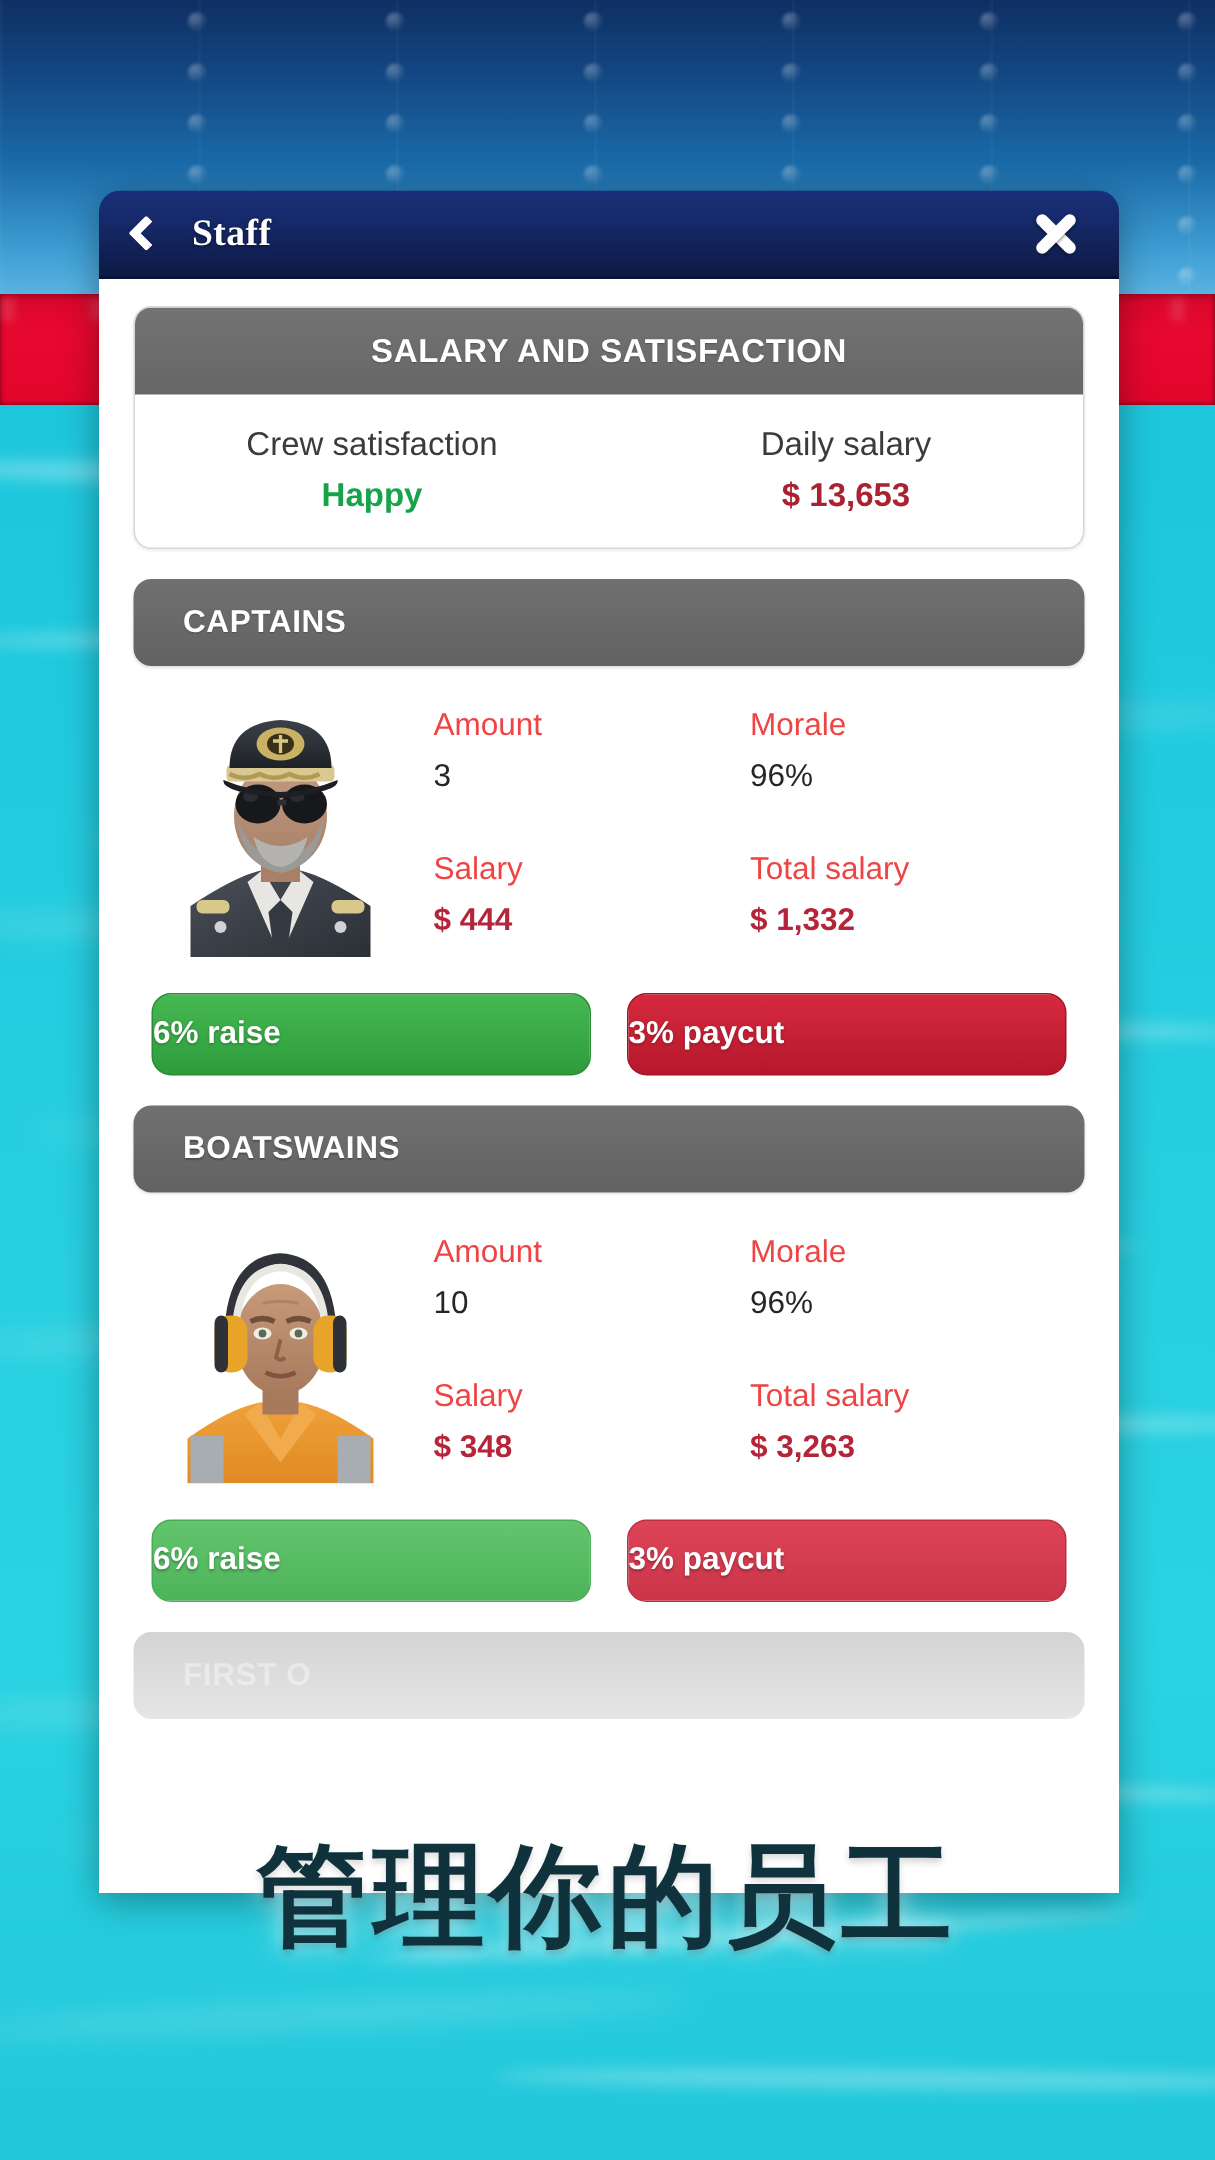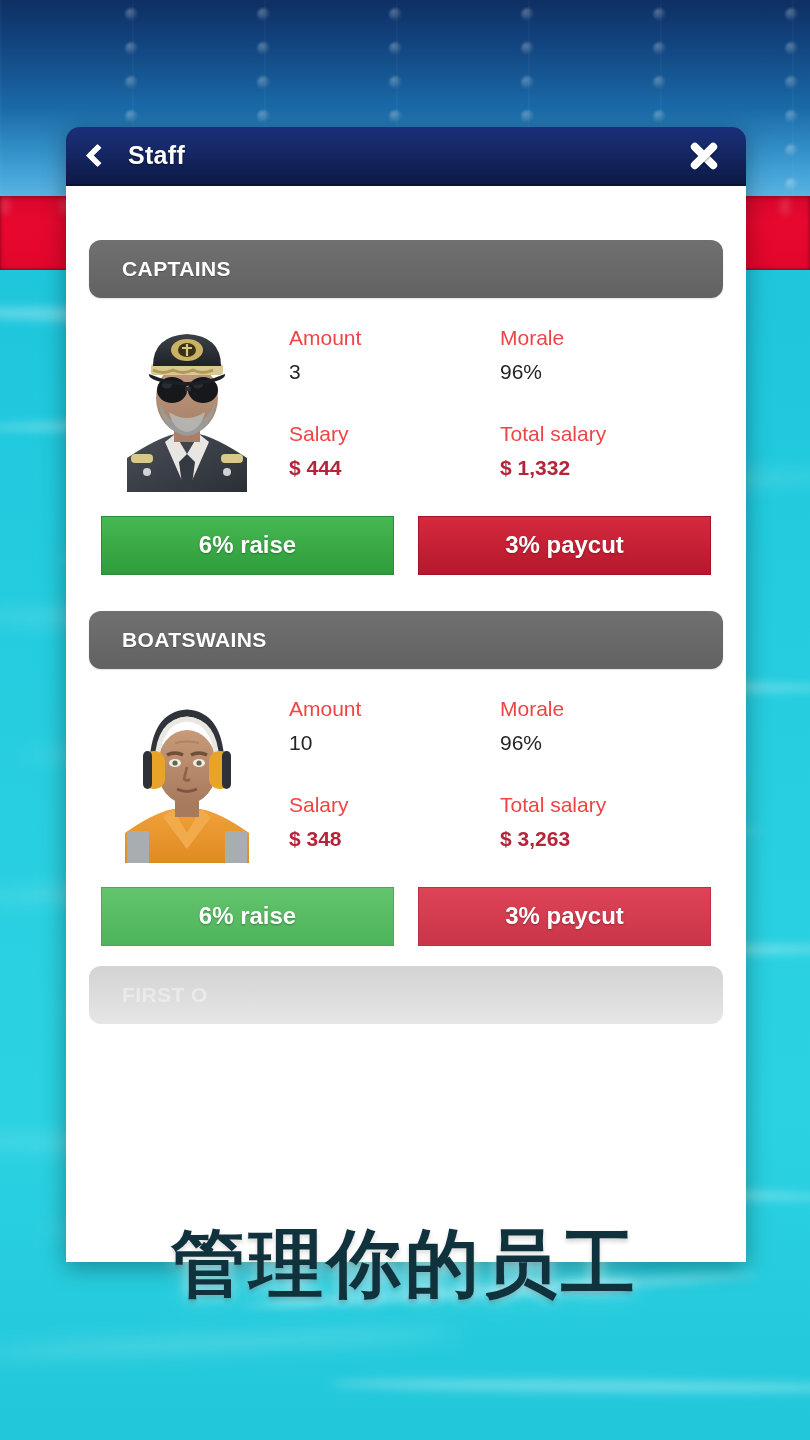--- a/index.html
+++ b/index.html
@@ -54,20 +54,21 @@
     z-index:2;
     border-radius:14px 14px 0 0;
     overflow:hidden;
     filter:drop-shadow(0 5px 12px rgba(0,0,0,.35));
   }
   .titlebar {
     height:59px; width:100%;
     background:linear-gradient(180deg,#1a2f7a 0%,#152764 45%,#0d1a46 100%);
     display:flex; align-items:center; position:relative;
     border-bottom:2px solid #091236;
+    font-family:Liberation Serif, serif;
   }
   .back-btn {
     width:56px; height:59px; display:flex; align-items:center; justify-content:center;
     cursor:pointer;
   }
   .chev {
     width:17px; height:17px; border-left:6px solid #fff; border-bottom:6px solid #fff;
     transform:rotate(45deg); border-radius:2px; margin-left:6px;
   }
   .title-text {
@@ -108,21 +109,21 @@
     color:#fff; font-weight:bold; font-size:22px; letter-spacing:.4px;
     text-align:center; padding:16px 0 16px; text-shadow:0 1px 1px rgba(0,0,0,.25);
   }
   .card-body { display:flex; padding:20px 0 22px; }
   .card-col { flex:1; text-align:center; }
   .stat-label-lg { font-size:22px; color:#3b3b3b; margin-bottom:8px; }
   .stat-happy { font-size:22px; color:#16a34a; font-weight:600; }
   .stat-money-lg { font-size:22px; color:#a8232f; font-weight:600; }
 
   
-  .section { margin-top:36px; }
+  .section { margin-top:20px; }
   .section-head {
     background:linear-gradient(180deg,#707070 0%,#626262 100%);
     border-radius:12px; color:#fff; font-weight:bold; font-size:21px;
     letter-spacing:.4px; padding:17px 0 17px 33px;
     text-shadow:0 1px 1px rgba(0,0,0,.25);
     box-shadow:0 1px 2px rgba(0,0,0,.12);
   }
   .section-body { padding:22px 12px 0 12px; display:flex; }
   .avatar {
     width:140px; height:172px; flex:none; position:relative; margin-left:16px;
@@ -130,22 +131,22 @@
   }
   .stats { flex:1; display:flex; flex-wrap:wrap; padding-left:32px; padding-top:6px; }
   .stat-cell { width:50%; margin-bottom:26px; }
   .stat-cell:nth-child(3), .stat-cell:nth-child(4) { margin-bottom:0; }
   .stat-label { font-size:21px; color:#ef4444; margin-bottom:10px; }
   .stat-value { font-size:21px; color:#262626; }
   .stat-value.money { color:#b5253a; font-weight:600; }
 
   .btn-row { display:flex; gap:24px; padding:24px 12px 0 12px; }
   .btn {
-    flex:1; text-align:center; padding:14px 0 15px; border-radius:0;
-    color:#fff; font-weight:bold; font-size:24px;
+    flex:1; padding:14px 0 15px; border-radius:13px;
+    color:#fff; font-weight:bold; font-size:21px;
     text-shadow:0 1px 2px rgba(0,0,0,.3); cursor:pointer;
   }
   .btn-raise { background:linear-gradient(180deg,#46b851 0%,#2e9c3c 100%); border:1px solid #2a8c36; }
   .btn-cut   { background:linear-gradient(180deg,#d6293e 0%,#b5182c 100%); border:1px solid #a51325; }
   
   .faded .btn-raise { background:linear-gradient(180deg,#63c46d 0%,#4db45a 100%); border-color:#4aab55; }
   .faded .btn-cut   { background:linear-gradient(180deg,#de4356 0%,#ca3549 100%); border-color:#bd2f42; }
 
   
   .ghost-head {
@@ -253,20 +254,33 @@
     </div>
     <div class="title-text">Staff</div>
     <div class="close-btn">
       <span></span>
       <span></span>
     </div>
   </div>
 
   <div class="panel-body">
 
+    <div class="card">
+      <div class="card-head">SALARY AND SATISFACTION</div>
+      <div class="card-body">
+        <div class="card-col">
+          <div class="stat-label-lg">Crew satisfaction</div>
+          <div class="stat-happy">Happy</div>
+        </div>
+        <div class="card-col">
+          <div class="stat-label-lg">Daily salary</div>
+          <div class="stat-money-lg">$ 13,653</div>
+        </div>
+      </div>
+    </div>
 
     <div class="section">
       <div class="section-head">CAPTAINS</div>
       <div class="section-body">
         <div class="avatar">
           <svg viewBox="0 0 140 172" width="140" height="172">
             <defs>
               <linearGradient id="capCoat" x1="0" y1="0" x2="1" y2="1">
                 <stop offset="0" stop-color="#4a4f58"></stop>
                   <stop offset="1" stop-color="#2b2f36"></stop>

